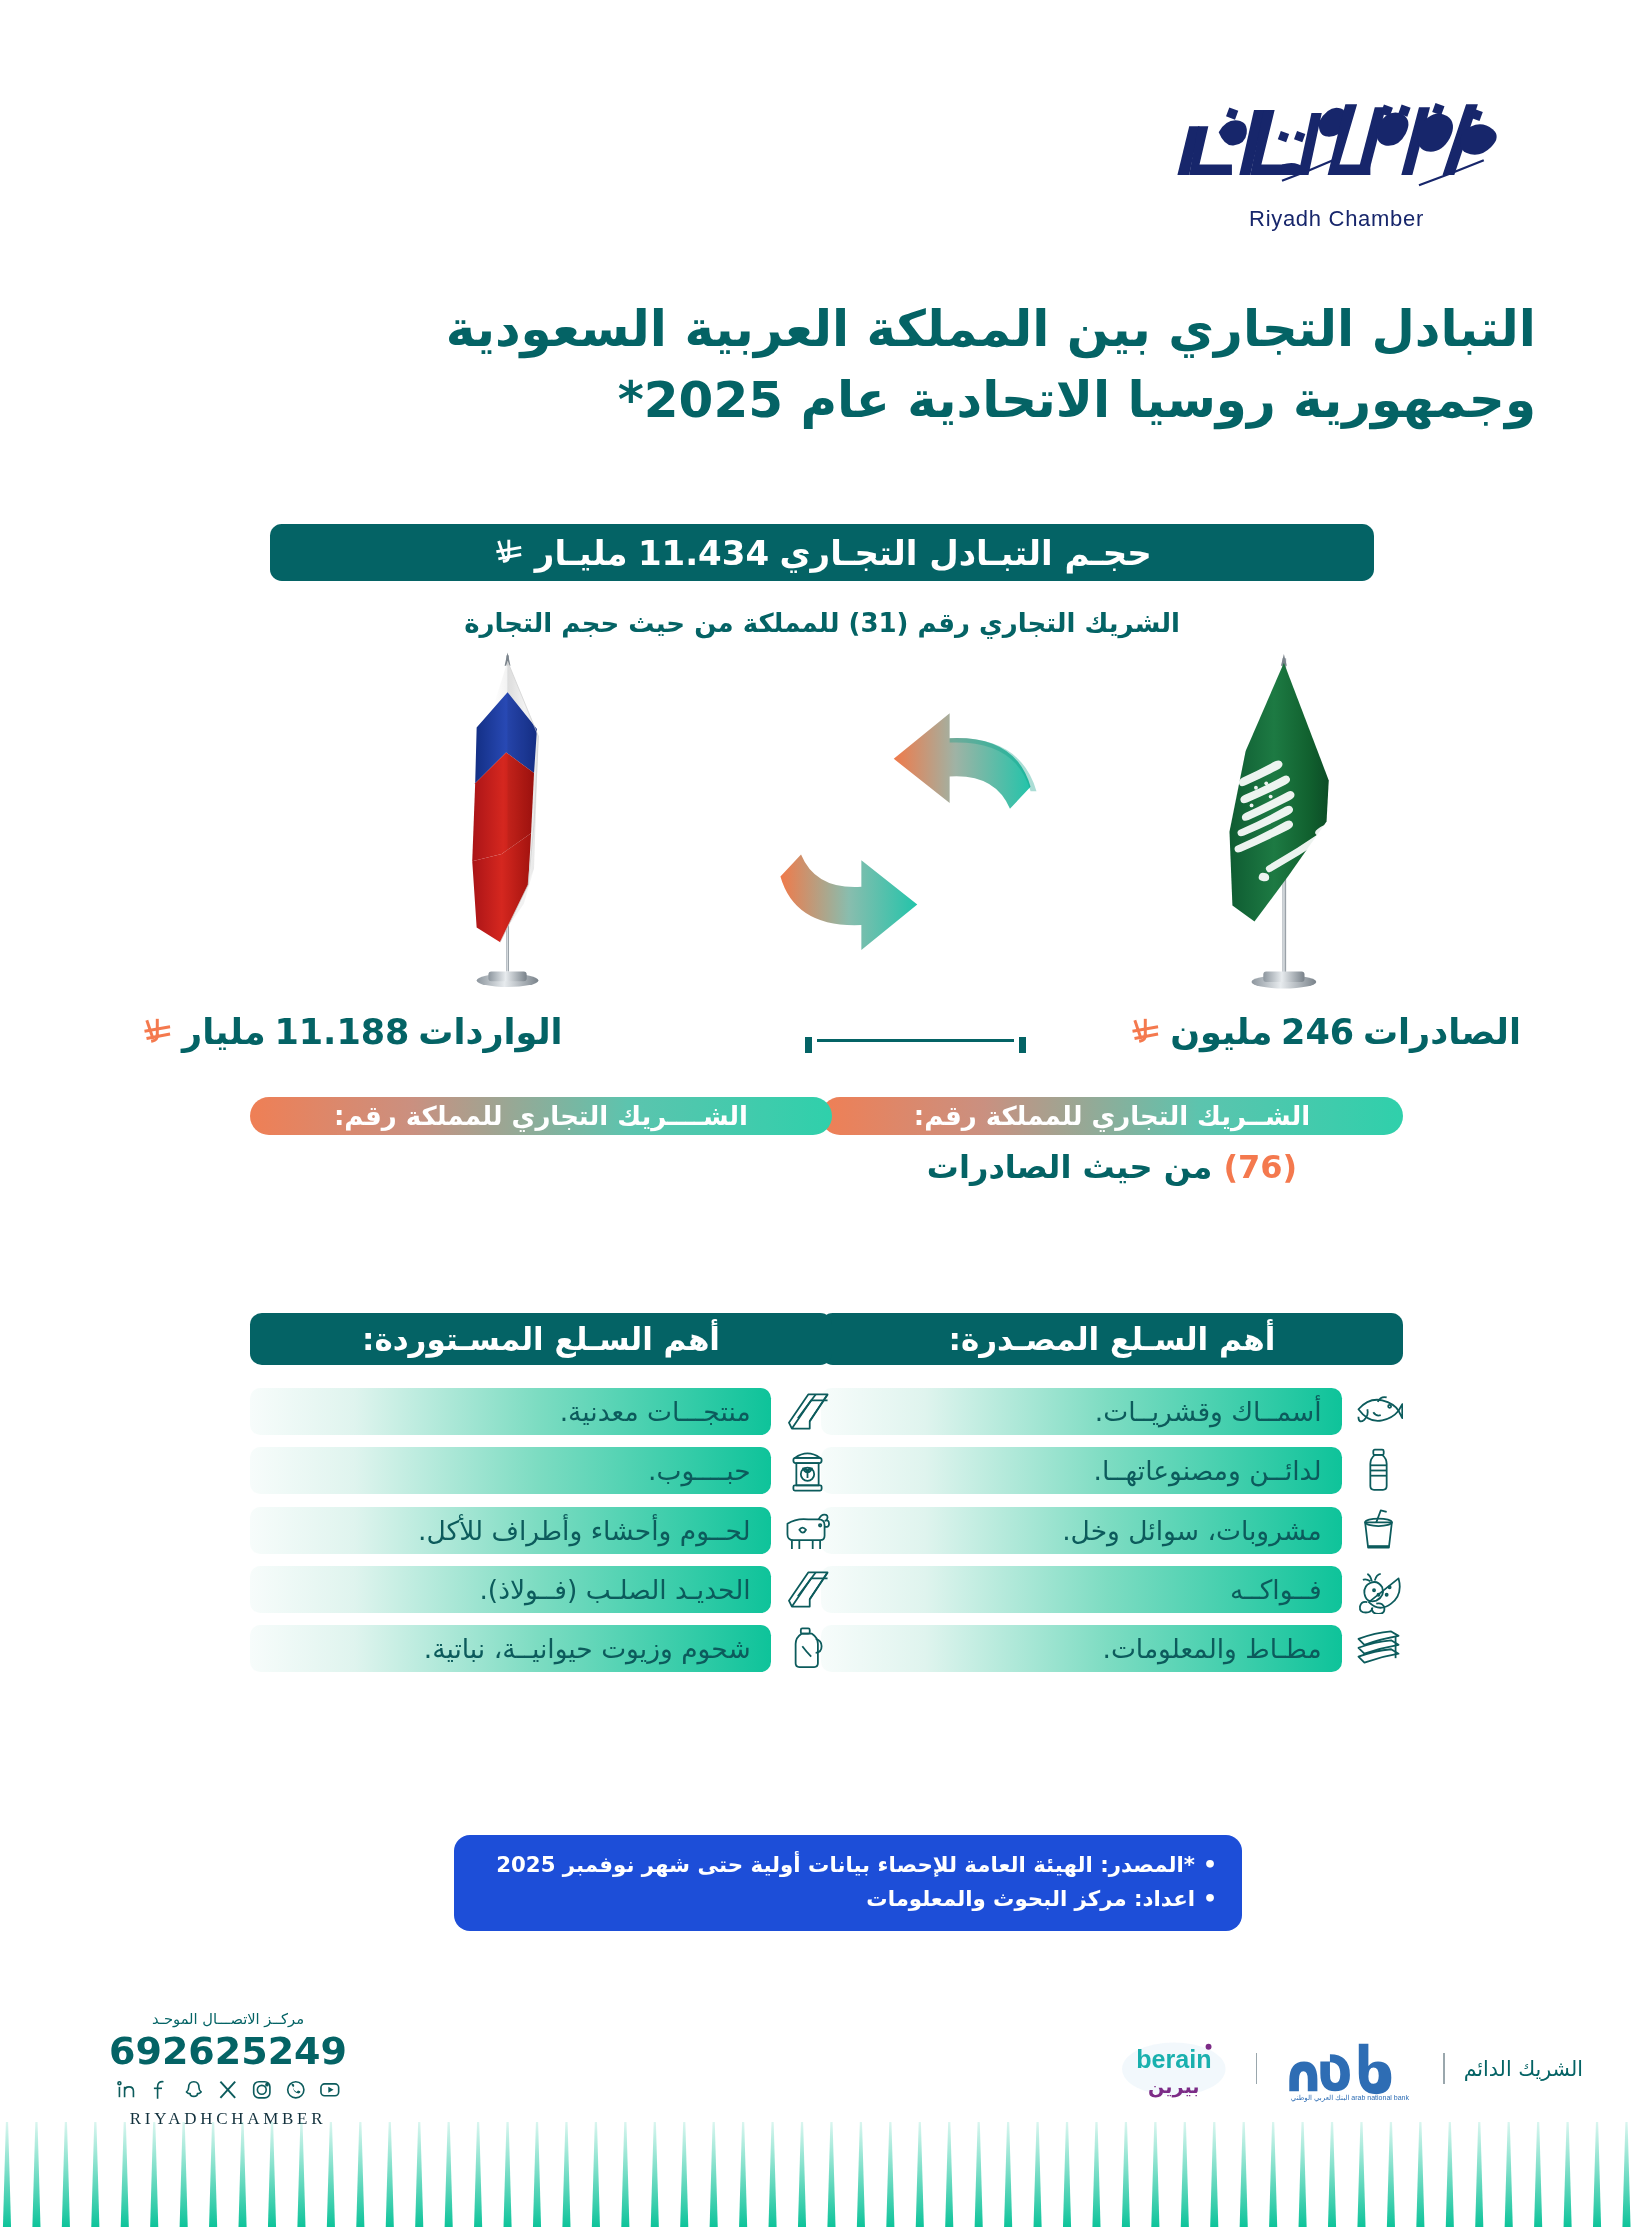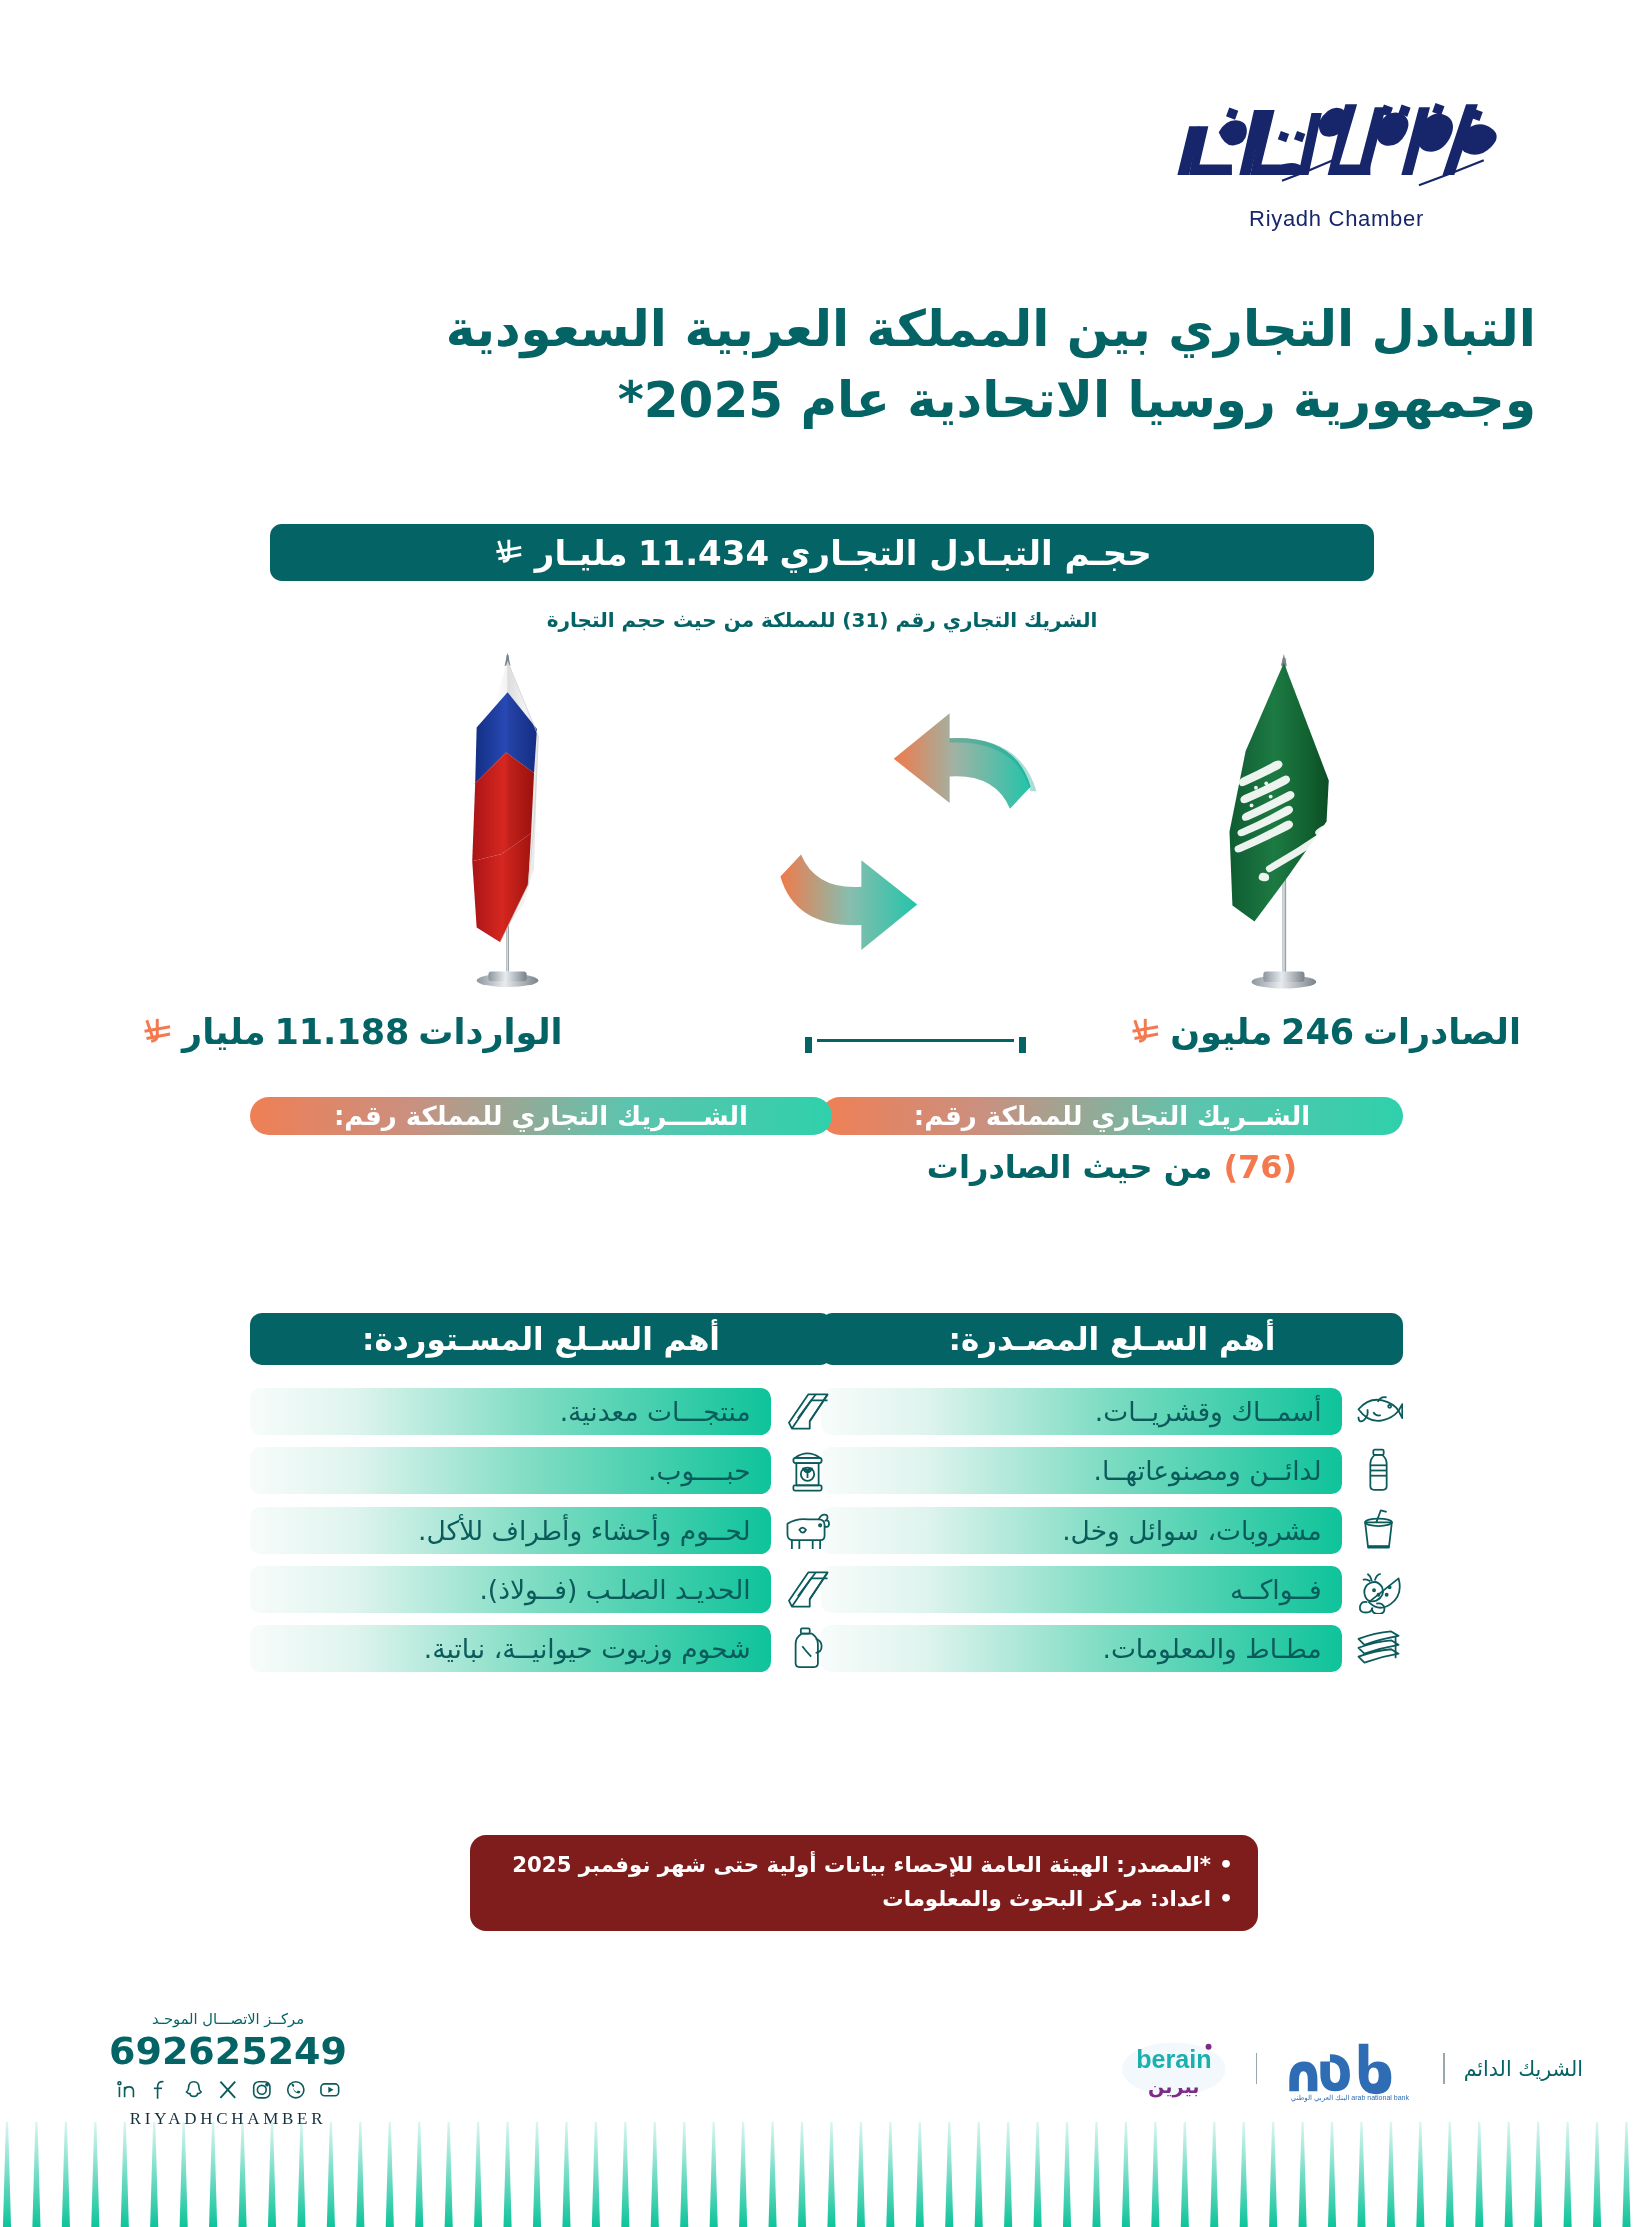--- a/index.html
+++ b/index.html
@@ -25,21 +25,21 @@
   #volume-banner {
     position:absolute; top:524px; right:272px; width:1104px; height:57px;
     background:#046365; border-radius:11.8px;
     display:flex; align-items:center; justify-content:center;
     color:#fff; font-size:34px; font-weight:bold; white-space:nowrap; gap:10.3px;
   }
   .riyal { display:inline-block; width:0.95em; height:0.95em; vertical-align:-0.12em; }
   .riyal svg { width:100%; height:100%; display:block; }
 
   #rank-line { position:absolute; top:608px; right:272px; width:1104px;
-               text-align:center; font-size:20px; font-weight:bold; color:#046365; }
+               text-align:center; font-size:26px; font-weight:bold; color:#046365; }
 
   
   #flags-area { position:absolute; top:648px; left:0; width:1646px; height:353px; }
   .flag-wrap { position:absolute; top:0; width:309px; height:353px; }
   #flag-ru { left:456px; }
   #flag-sa { left:1200px; }
   .flag-wrap svg { width:100%; height:100%; display:block; }
   #arrows { position:absolute; left:751px; top:37px; width:309px; height:280px; }
   #arrows svg { width:100%; height:100%; display:block; }
 
@@ -84,22 +84,22 @@
   .goods-icon svg { width:100%; height:100%; display:block; }
   .goods-bar {
     flex:1 1 auto; height:47px; border-radius:10.3px;
     background:linear-gradient(to left,#0ec39a 0%,#7ddcc2 45%,#dff4ee 80%,#f7fcfb 100%);
     display:flex; align-items:center; justify-content:flex-start;
     padding:0 20.6px; font-size:26.5px; font-weight:500; color:#0c5b5c; white-space:nowrap;
   }
 
   
   #source-box {
-    position:absolute; top:1835px; right:388px; width:788px; padding:13.3px 25px 14.7px 25px;
-    background:#7f1d1d; border-radius:16px; color:#fff;
+    position:absolute; top:1835px; right:404px; width:788px; padding:13.3px 25px 14.7px 25px;
+    background:#1d4ed8; border-radius:16px; color:#fff;
   }
   #source-box ul { list-style:none; }
   #source-box li { font-size:21.3px; font-weight:bold; text-align:right; line-height:1.6; position:relative;
                    padding-right:22px; }
   #source-box li::before { content:"•"; position:absolute; right:0; top:-1.5px; font-size:22px; }
 
   
   #contact { position:absolute; left:103px; top:2010px; width:250px; text-align:center; }
   #contact-label { font-size:14.7px; color:#046365; letter-spacing:1.5px; }
   #contact-phone { font-size:38px; font-weight:bold; color:#046365; direction:ltr; margin-top:1.5px;

